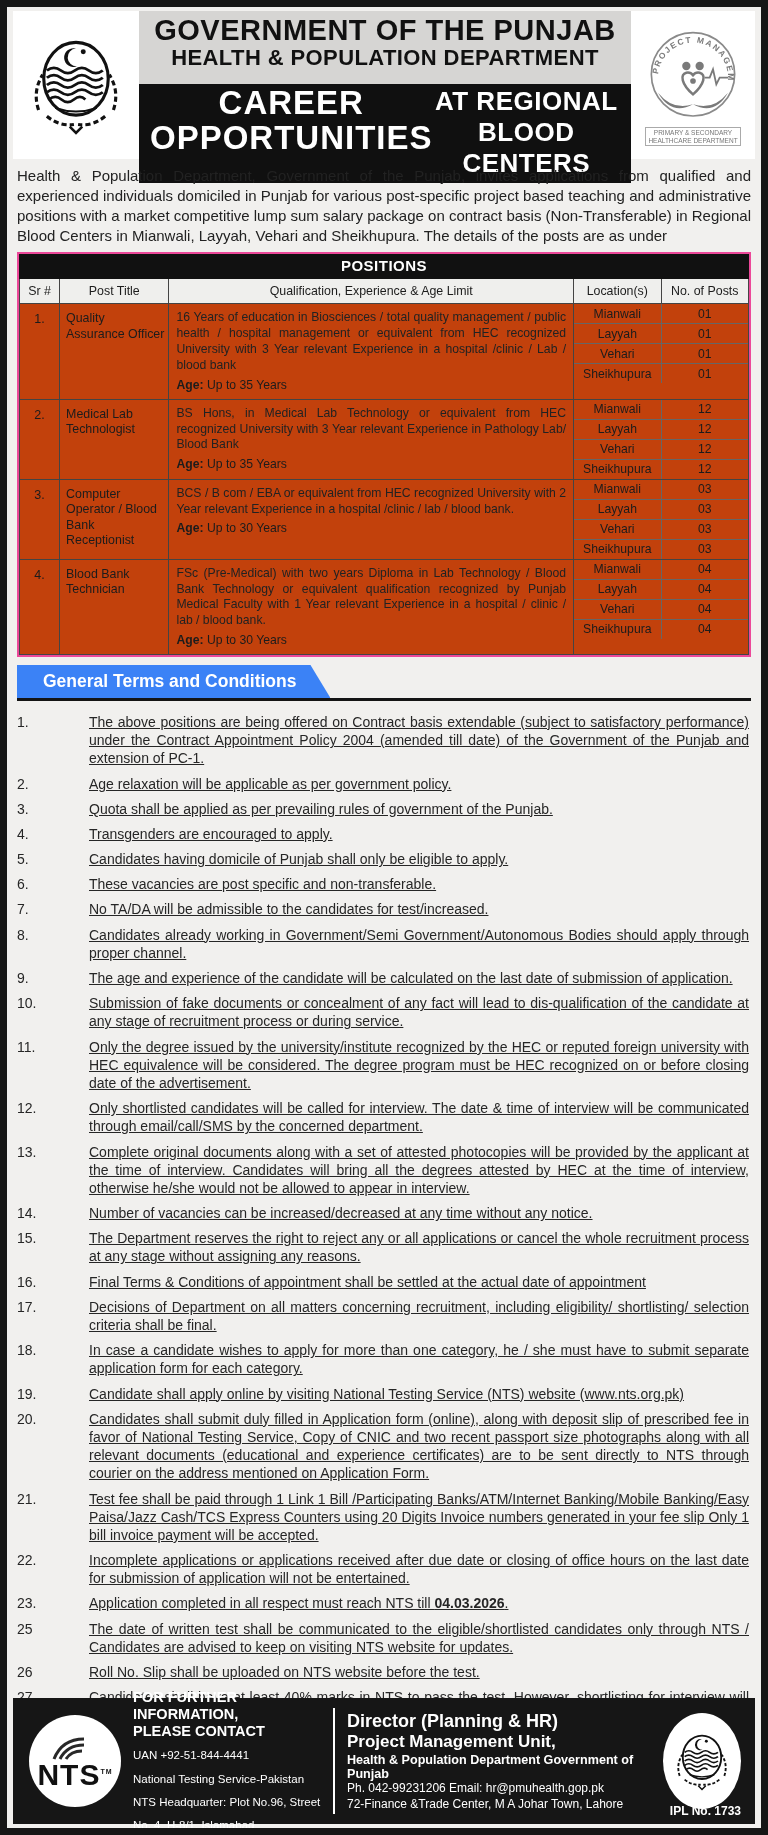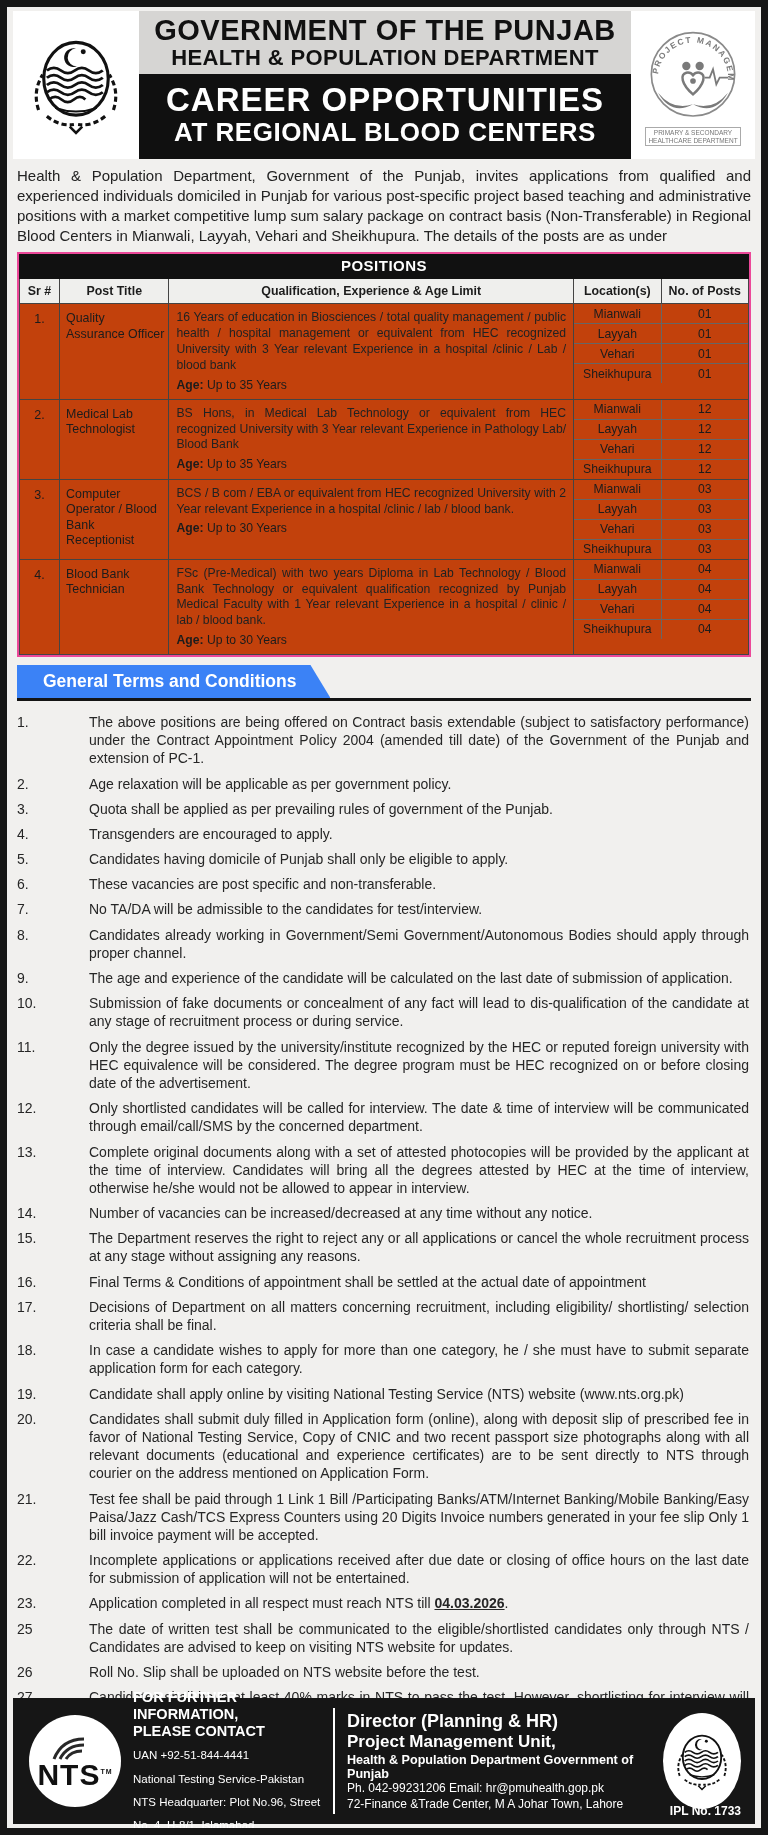--- a/index.html
+++ b/index.html
@@ -8,34 +8,34 @@
     background:#f1f0ee;border:7px solid #161616;padding:4px 6px;
     font-family:"Liberation Sans","DejaVu Sans",sans-serif;color:#1c1c1c;
     overflow:hidden;position:relative;
   }
   
   .hdr{display:flex;align-items:stretch;height:148px;}
   .logo-box{background:#fff;display:flex;flex-direction:column;align-items:center;justify-content:center;}
   .logo-left{width:126px;}
   .logo-right{width:124px;padding-top:2px;}
   .hdr-mid{flex:1;display:flex;flex-direction:column;}
-  .hdr-grey{background:#d6d5d3;text-align:center;padding:4px 0 3px;}
+  .hdr-grey{background:#d6d5d3;text-align:center;padding:4px 0 13px;}
   .hdr-grey .l1{font-size:29px;font-weight:bold;letter-spacing:.5px;line-height:1.05;color:#111;}
   .hdr-grey .l2{font-size:22px;font-weight:bold;letter-spacing:.4px;color:#111;}
-  .hdr-black{background:#101010;color:#fff;text-align:center;flex:1;display:flex;flex-direction:column;justify-content:center;padding:2px 0 4px;}
+  .hdr-black{background:#101010;color:#fff;text-align:center;flex:1;display:flex;flex-direction:row;justify-content:center;padding:2px 11px 4px;}
   .hdr-black .l1{font-size:33px;font-weight:bold;letter-spacing:1px;line-height:1.04;}
   .hdr-black .l2{font-size:26px;font-weight:bold;letter-spacing:.5px;}
   .pmu-caption{font-size:6.5px;line-height:1.15;color:#777;text-align:center;border:1px solid #aaa;padding:1px 2px;margin-top:1px;}
   
   .intro{font-size:15px;line-height:1.34;text-align:justify;margin:7px 4px 6px;color:#222;}
   
   .pos-wrap{margin:2px 4px 0;border:2px solid #ec4899;background:#c2410c;}
   .pos-title{background:#111;color:#fff;font-weight:bold;font-size:15px;text-align:center;padding:3px 0;letter-spacing:.5px;}
   table.pos{width:100%;border-collapse:collapse;table-layout:fixed;font-size:12.2px;}
-  table.pos th{background:#efefed;font-weight:bold;font-size:12.4px;padding:5px 2px;border:1px solid #444;border-top:2px solid #111;}
+  table.pos th{background:#efefed;font-weight:normal;font-size:12.4px;padding:5px 2px;border:1px solid #444;border-top:2px solid #111;}
   table.pos td{border:1px solid #444;vertical-align:top;}
   td.c-sr{text-align:center;padding-top:8px;font-size:12.5px;}
   td.c-title{padding:7px 4px 0 6px;font-size:12.4px;line-height:1.25;}
   td.c-qual{padding:6px 7px 5px;line-height:1.3;margin-top:40px;}
   .qual-text{text-align:justify;color:#222;}
   .age-line{margin-top:4px;padding-right:6px;}
   .age-line b{font-weight:bold;}
   td.c-loc{padding:0;}
   .loc-grid{display:flex;flex-direction:column;height:100%;}
   .loc-row{display:flex;flex:1;min-height:19px;align-items:center;}
@@ -43,21 +43,21 @@
   .loc-name{width:50%;text-align:center;border-right:1px solid #666;align-self:stretch;display:flex;align-items:center;justify-content:center;}
   .loc-posts{width:50%;text-align:center;}
   
   .terms-banner-wrap{margin:8px 4px 10px;border-bottom:3px solid #141414;}
   .terms-banner{display:inline-block;background:#3b82f6;color:#fff;font-weight:bold;font-size:17.5px;
     padding:6px 34px 6px 26px;clip-path:polygon(0 0,calc(100% - 20px) 0,100% 100%,0 100%);vertical-align:bottom;}
   .terms{padding:2px 6px 0 4px;}
   .term-row{display:flex;margin-bottom:7px;font-size:14px;line-height:1.3;color:#262626;}
   .term-num{width:30px;flex:none;}
   .term-gap{width:42px;flex:none;}
-  .term-text{flex:1;text-align:justify;}
+  .term-text{flex:1;text-align:justify;text-decoration:underline;}
   .term-text b u{font-weight:bold;}
   
   .footer{position:absolute;left:6px;right:6px;bottom:4px;height:126px;background:#161616;color:#fff;
     display:flex;align-items:center;padding:0 10px;box-sizing:border-box;}
   .nts-circle{width:92px;height:92px;background:#fff;border-radius:50%;flex:none;display:flex;flex-direction:column;
     align-items:center;justify-content:center;color:#111;margin:0 12px 0 6px;position:relative;}
   .nts-word{font-weight:bold;font-size:30px;letter-spacing:1px;line-height:.9;}
   .nts-tm{font-size:7px;vertical-align:super;}
   .contact{width:192px;flex:none;}
   .contact .h{font-weight:bold;font-size:14.5px;line-height:1.15;}
@@ -307,21 +307,21 @@
         <span class="term-text">Candidates having domicile of Punjab shall only be eligible to apply.</span>
       </div>
       <div class="term-row">
         <span class="term-num">6.</span>
         <span class="term-gap"></span>
         <span class="term-text">These vacancies are post specific and non-transferable.</span>
       </div>
       <div class="term-row">
         <span class="term-num">7.</span>
         <span class="term-gap"></span>
-        <span class="term-text">No TA/DA will be admissible to the candidates for test/interview.</span>
+        <span class="term-text">No TA/DA will be admissible to the candidates for test/increased.</span>
       </div>
       <div class="term-row">
         <span class="term-num">8.</span>
         <span class="term-gap"></span>
         <span class="term-text">Candidates already working in Government/Semi Government/Autonomous Bodies should apply through proper channel.</span>
       </div>
       <div class="term-row">
         <span class="term-num">9.</span>
         <span class="term-gap"></span>
         <span class="term-text">The age and experience of the candidate will be calculated on the last date of submission of application.</span>

